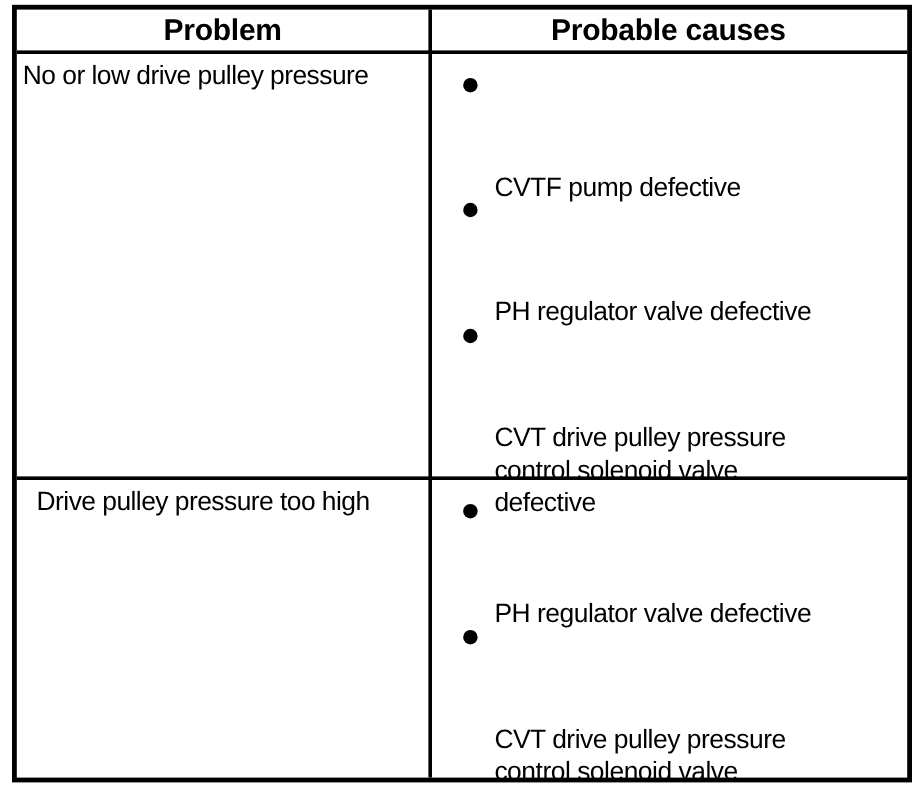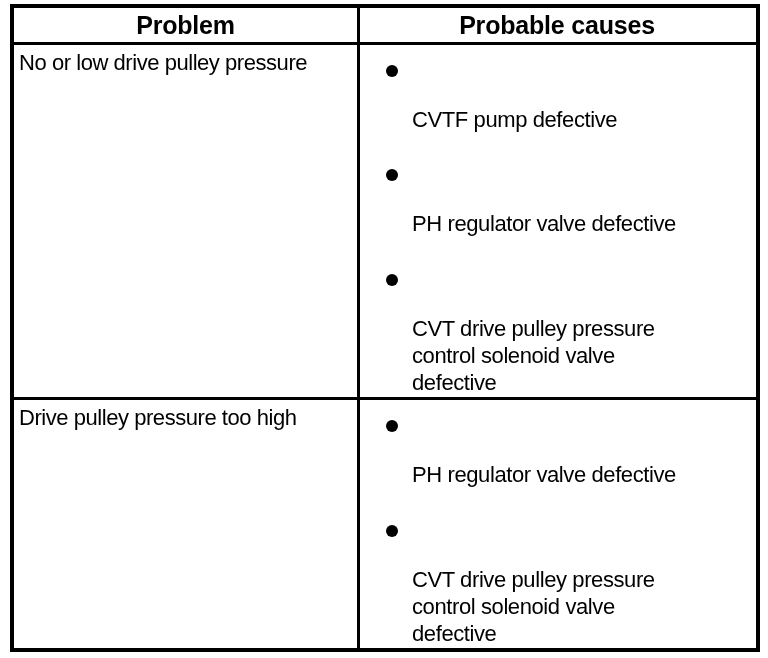--- a/index.html
+++ b/index.html
@@ -80,21 +80,21 @@
     left: 0;
     width: 294px;
     box-sizing: border-box;
     padding-left: 5px;
     font-size: 22px;
     line-height: 1;
     letter-spacing: -0.45px;
     white-space: nowrap;
   }
   .problem-cell-1 { top: 44px; }
-  .problem-cell-2 { top: 399px; }
+  .problem-cell-2 { top: 399px; text-align: right; }
 
   
   .causes-cell {
     position: absolute;
     left: 346px;
     right: 0;
   }
   .causes-cell-1 { top: 37px; height: 352px; }
   .causes-cell-2 { top: 392px; height: 252px; }
 
@@ -113,20 +113,21 @@
     background: #000000;
   }
 
   .cause-text {
     position: absolute;
     left: 52px;
     right: 6px;
     font-size: 22px;
     line-height: 27px;
     letter-spacing: -0.4px;
+    margin-top: 36px;
   }
   .cause-text span { display: block; }
 </style>
 </head>
 <body>
 
 <div class="table-wrap">
   <div class="grid">
 
     <div class="vrule"></div>

